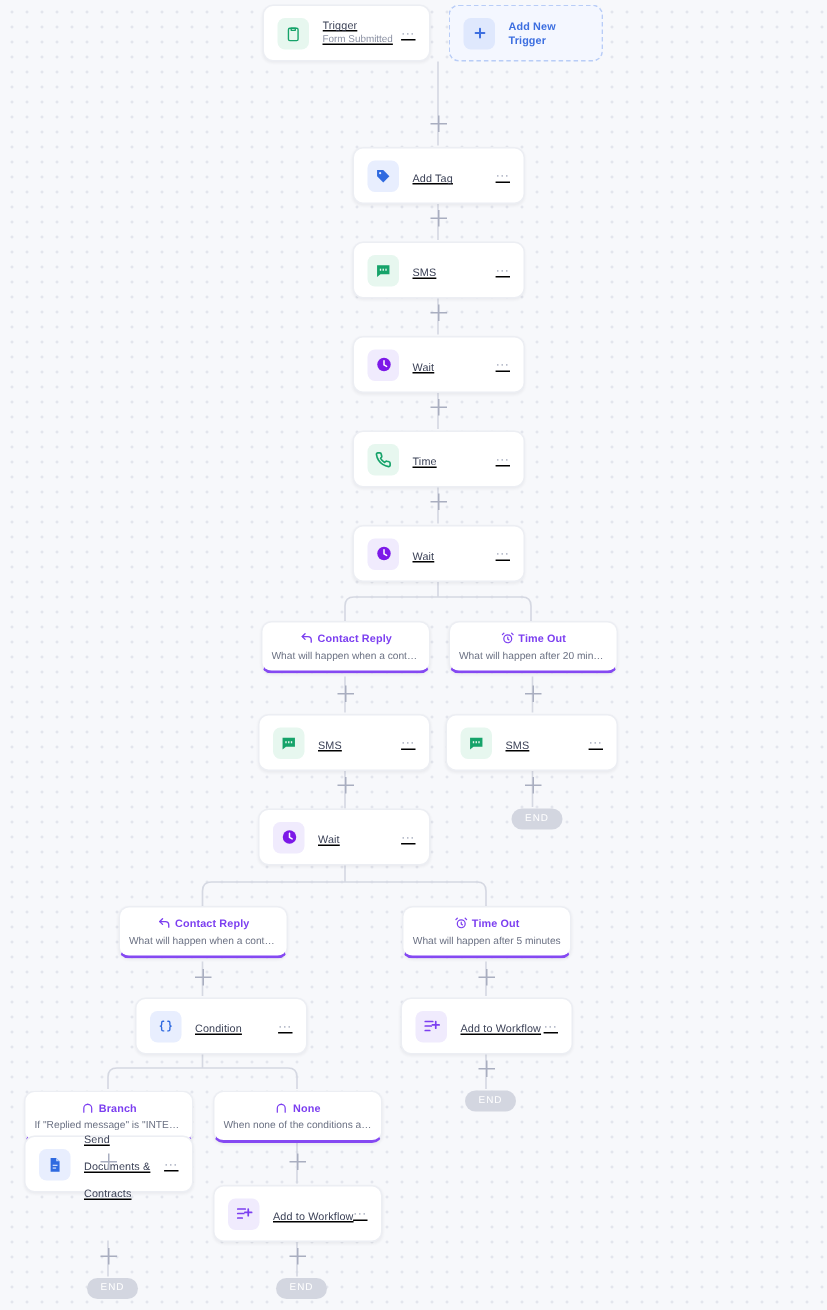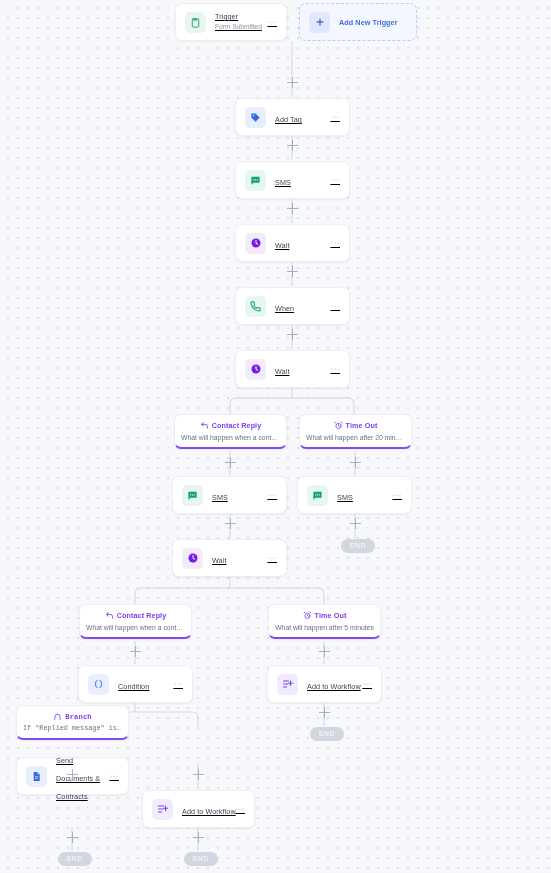--- a/index.html
+++ b/index.html
@@ -211,21 +211,21 @@
         </svg>
       </span>
       <span class="labels">
         <span class="title" style="display:block">Trigger</span>
         <span class="sub" style="display:block">Form Submitted</span>
       </span>
       <span class="dots">⋯</span>
     </div>
   </div>
 
-  <div class="node" style="left:299px; top:3px; width:118px;">
+  <div class="node" style="left:299px; top:3px; width:103px;">
     <div class="add-trigger">
       <span class="ic">
         <svg width="10" height="10" viewBox="0 0 24 24" fill="none" stroke="#3d6fe0" stroke-width="3.2" stroke-linecap="round">
           <path d="M12 5v14M5 12h14"></path>
         </svg>
       </span>
       <span class="at-label">Add New Trigger</span>
     </div>
   </div>
 
@@ -272,21 +272,21 @@
     </div>
   </div>
 
   <div class="node" style="left:235px; top:287px; width:115px;">
     <div class="card">
       <span class="ic ic-green">
         <svg width="11" height="11" viewBox="0 0 24 24" fill="none" stroke="#16a36a" stroke-width="2.4" stroke-linecap="round" stroke-linejoin="round">
           <path d="M22 16.9v3a2 2 0 01-2.2 2 19.8 19.8 0 01-8.6-3.1 19.5 19.5 0 01-6-6A19.8 19.8 0 012.1 4.2 2 2 0 014.1 2h3a2 2 0 012 1.7c.1 1 .4 1.9.7 2.8a2 2 0 01-.5 2.1L8.1 9.9a16 16 0 006 6l1.3-1.3a2 2 0 012.1-.4c.9.3 1.8.6 2.8.7a2 2 0 011.7 2z"></path>
         </svg>
       </span>
-      <span class="labels"><span class="title">When</span></span>
+      <span class="labels"><span class="title">Time</span></span>
       <span class="dots">⋯</span>
     </div>
   </div>
 
   <div class="node" style="left:235px; top:350px; width:115px;">
     <div class="card">
       <span class="ic ic-purple">
         <svg width="12" height="12" viewBox="0 0 24 24">
             <circle cx="12" cy="12" r="9" fill="#7c19e8"></circle>
             <path d="M12 7v5.5l3.5 2" stroke="#ffffff" stroke-width="2" fill="none" stroke-linecap="round"></path>
@@ -391,21 +391,21 @@
         <svg width="9" height="9" viewBox="0 0 24 24" fill="none" stroke="#7c3ff0" stroke-width="2.2" stroke-linecap="round" stroke-linejoin="round">
           <circle cx="12" cy="13" r="7"></circle>
             <path d="M12 10v3.5l2 1.4M5 3L2.5 5.5M19 3l2.5 2.5"></path>
         </svg>
         <span class="bt">Time Out</span>
       </span>
       <span class="branch-desc" style="display:block">What will happen after 5 minutes</span>
     </div>
   </div>
 
-  <div class="node" style="left:78px; top:665px; width:115px;">
+  <div class="node" style="left:90px; top:665px; width:115px;">
     <div class="card">
       <span class="ic ic-blue">
         <svg width="11" height="11" viewBox="0 0 24 24" fill="none" stroke="#2f6ae0" stroke-width="2" stroke-linecap="round" stroke-linejoin="round">
           <path d="M9 4H8a2 2 0 00-2 2v3a2 2 0 01-2 2 2 2 0 012 2v3a2 2 0 002 2h1"></path>
           <path d="M15 4h1a2 2 0 012 2v3a2 2 0 002 2 2 2 0 00-2 2v3a2 2 0 01-2 2h-1"></path>
         </svg>
       </span>
       <span class="labels"><span class="title">Condition</span></span>
       <span class="dots">⋯</span>
     </div>
@@ -419,33 +419,45 @@
             <path d="M17 9v9M21.5 13.5h-9" transform="translate(0,-3)"></path>
         </svg>
       </span>
       <span class="labels"><span class="title">Add to Workflow</span></span>
       <span class="dots">⋯</span>
     </div>
   </div>
 
   <div class="end" style="left:310px; top:727px;">END</div>
 
-  <div class="node" style="left:16px; top:705px; width:113px;font-family:Liberation Mono, monospace;">
+  <div class="node" style="left:16px; top:727px; width:113px;">
     <div class="branch">
       <span class="branch-head">
         <svg width="9" height="9" viewBox="0 0 24 24" fill="none" stroke="#7c3ff0" stroke-width="2.2" stroke-linecap="round" stroke-linejoin="round">
           <path d="M5 20V13a7 7 0 0114 0v7"></path>
             <path d="M12 6v-.5"></path>
         </svg>
         <span class="bt">Branch</span>
       </span>
       <span class="branch-desc" style="display:block">If "Replied message" is "INTERESTED"</span>
     </div>
   </div>
 
+  <div class="node" style="left:142px; top:727px; width:113px;">
+    <div class="branch">
+      <span class="branch-head">
+        <svg width="9" height="9" viewBox="0 0 24 24" fill="none" stroke="#7c3ff0" stroke-width="2.2" stroke-linecap="round" stroke-linejoin="round">
+          <path d="M5 20V13a7 7 0 0114 0v7"></path>
+            <path d="M12 6v-.5"></path>
+        </svg>
+        <span class="bt">None</span>
+      </span>
+      <span class="branch-desc" style="display:block">When none of the conditions are met</span>
+    </div>
+  </div>
 
   <div class="node" style="left:16px; top:757px; width:113px;">
     <div class="card tall">
       <span class="ic ic-blue">
         <svg width="11" height="11" viewBox="0 0 24 24" fill="#2f6ae0">
           <path d="M6 2h8l5 5v15H6z"></path>
             <path d="M14 2v5h5" fill="#bed3fb"></path>
             <g fill="#e8eefe">
               <rect x="9" y="12" width="7" height="1.6"></rect>
               <rect x="9" y="16" width="5" height="1.6"></rect>

